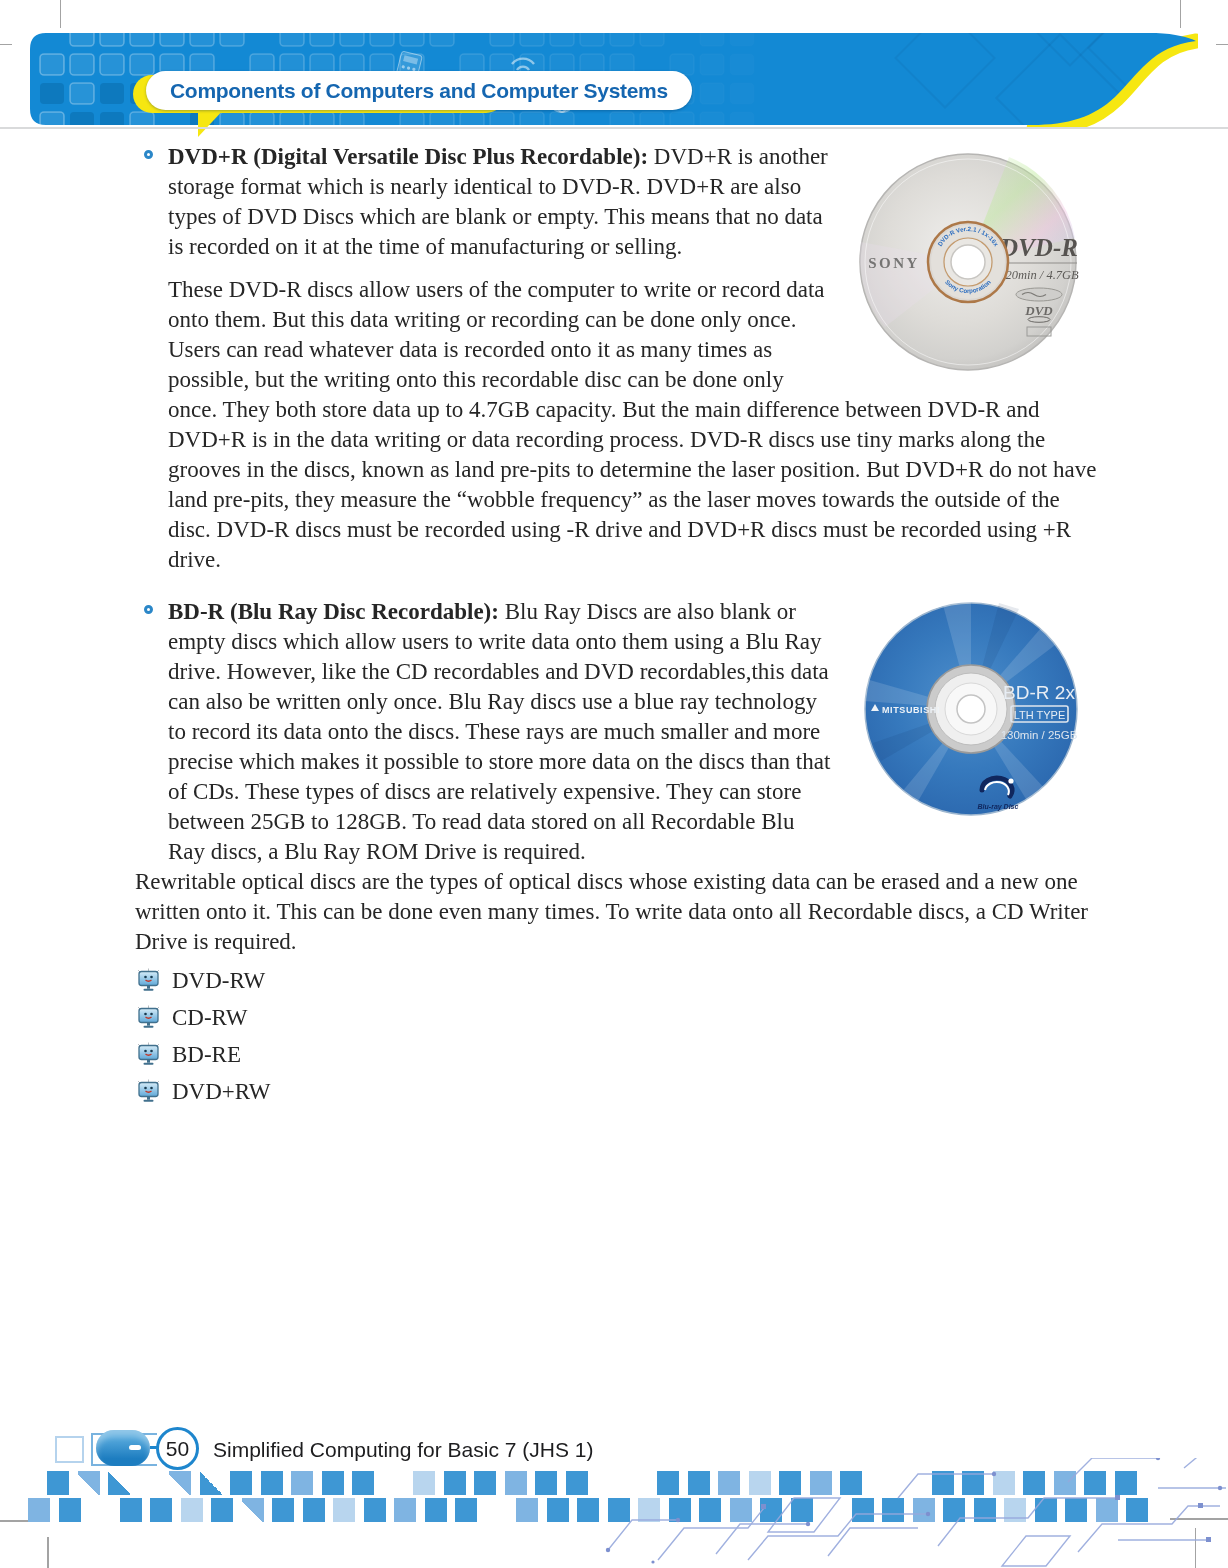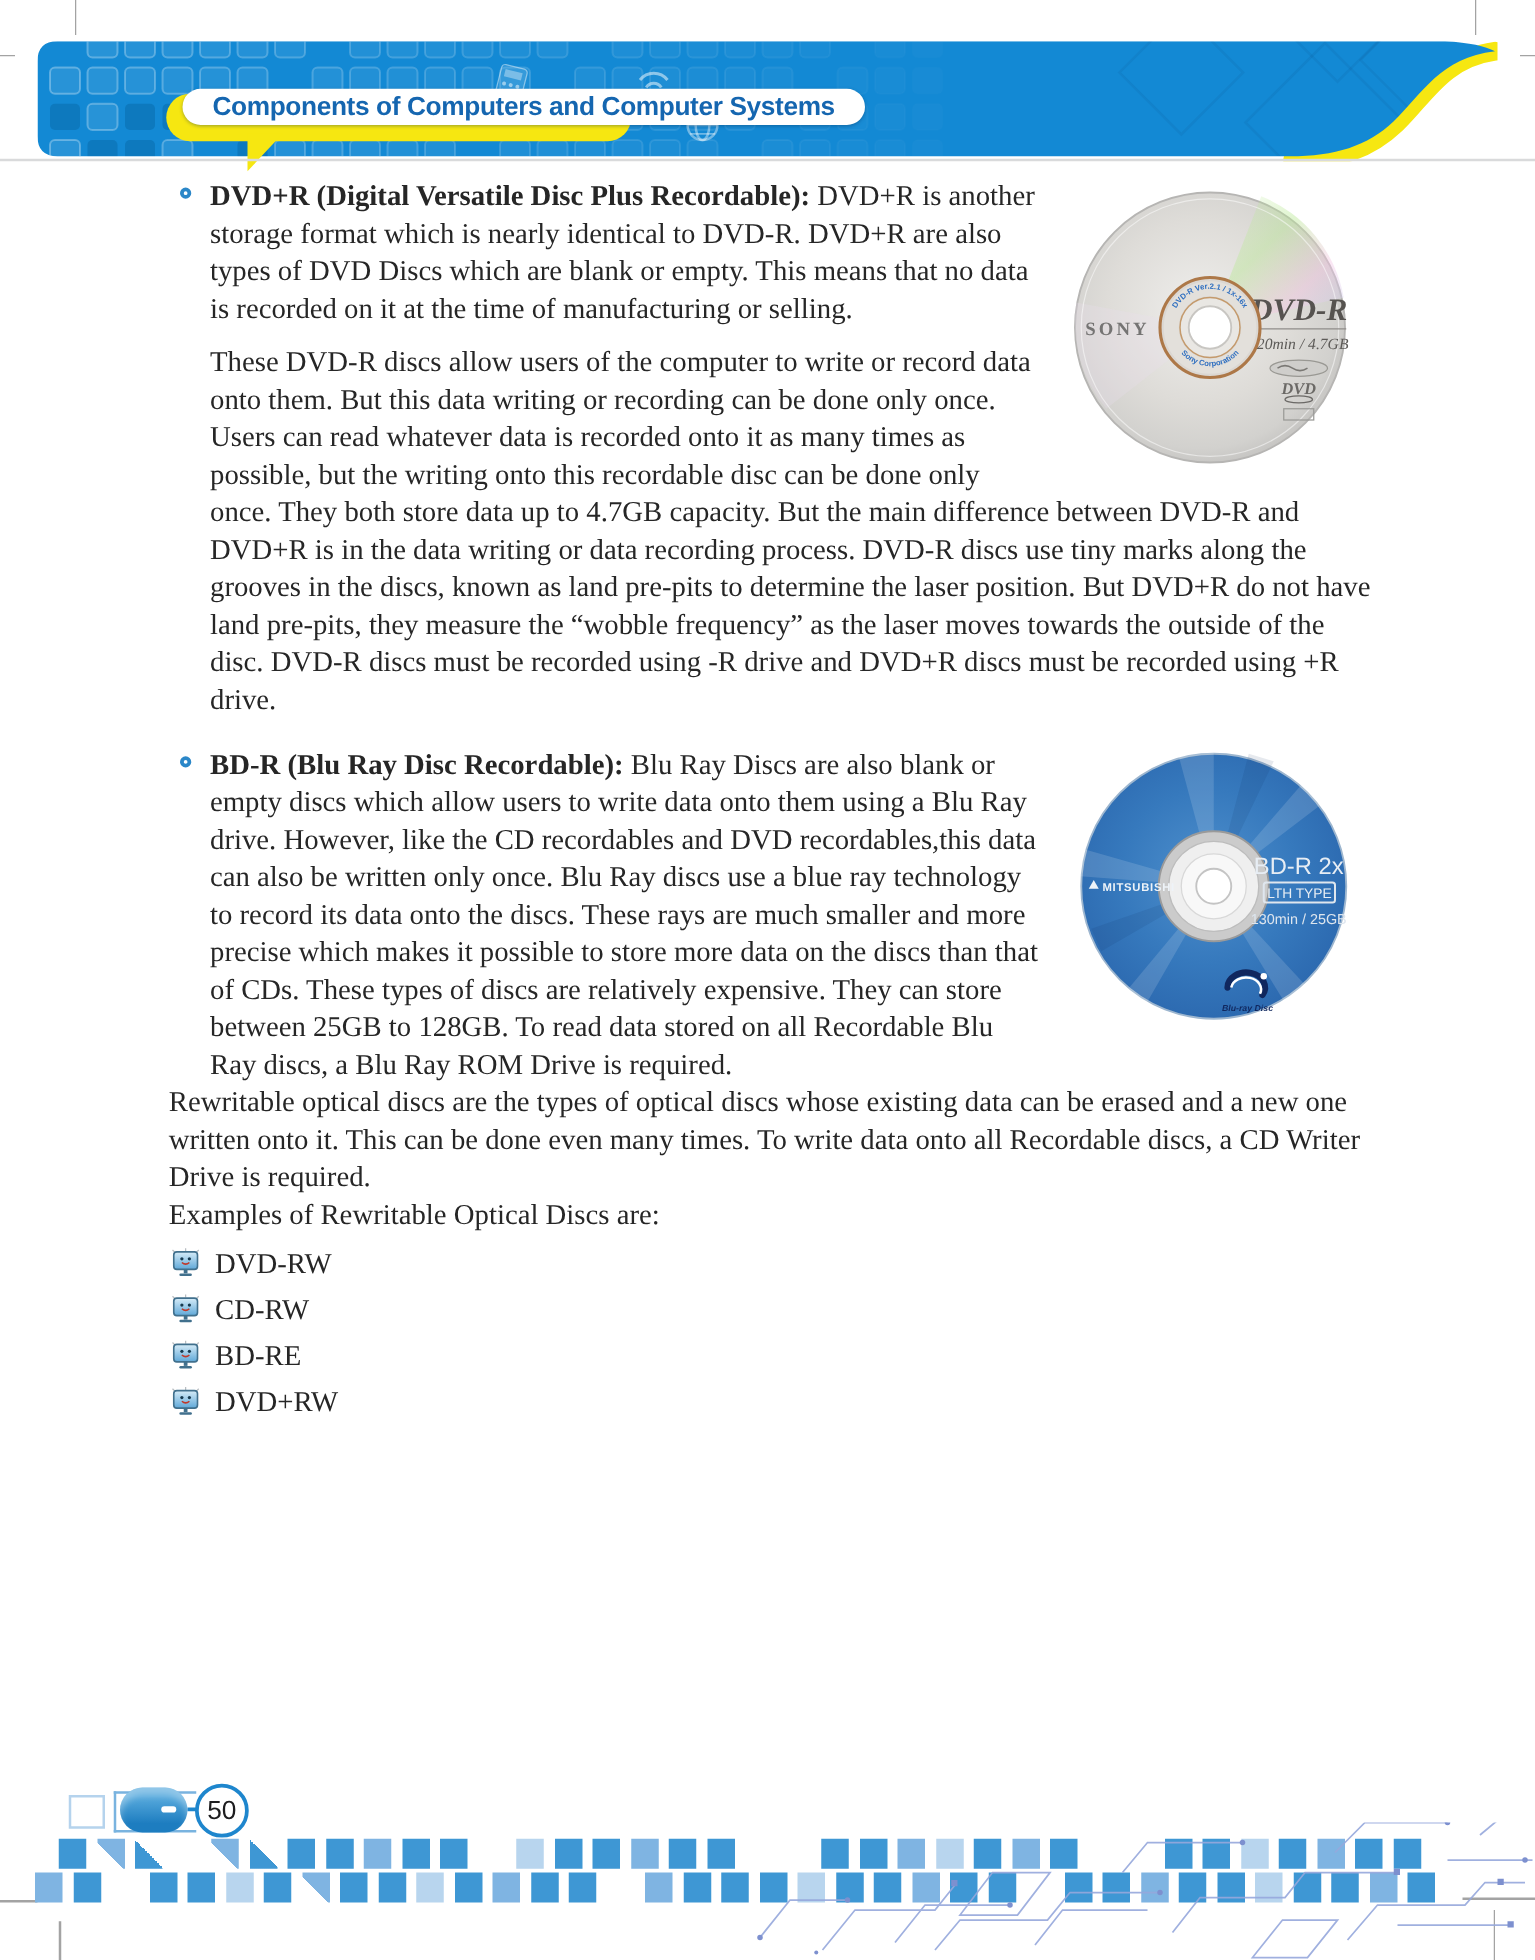--- a/index.html
+++ b/index.html
@@ -13,21 +13,21 @@
   
   .mark{position:absolute;background:#a3a3a3}
   
   .banner{position:absolute;left:30px;top:33px;width:1168px;height:96px}
   .banner svg{position:absolute;left:0;top:0}
   .banner-rule{position:absolute;left:0;top:127px;width:1228px;height:2px;background:#d9dadb}
   .title-bubble{position:absolute;left:103px;top:42px;width:372px;height:38px;
                 background:var(--yellow);border-radius:19px}
   .bubble-tail{position:absolute;left:168px;top:74px;width:0;height:0;
                border-top:30px solid var(--yellow);border-right:28px solid transparent}
-  .title-pill{position:absolute;left:116px;top:38px;height:29px;padding:0 24px;background:#fff;
+  .title-pill{position:absolute;left:116px;top:38px;height:39px;padding:0 24px;background:#fff;
               border-radius:20px;display:flex;align-items:center;justify-content:center;
               box-shadow:0 1px 3px rgba(0,40,80,.35)}
   .title-pill span{font-family:"Liberation Sans",sans-serif;font-weight:bold;font-size:21px;
                    letter-spacing:-0.3px;color:var(--title-blue);white-space:nowrap}
   
   .content{position:absolute;left:135px;top:142px;width:962px}
   .content p{margin:0;font-size:23px;line-height:30px;color:var(--text)}
   .p-intro{margin-left:33px;width:880px;margin-bottom:15px}
   .bullet-item{position:relative;padding-left:33px}
   .bullet-item + .bullet-item{margin-top:22px}
@@ -300,21 +300,20 @@
               <circle cx="162" cy="184" r="2.6" fill="#ffffff"></circle>
               <text x="149" y="212" text-anchor="middle" font-family="Liberation Sans,sans-serif" font-style="italic" font-weight="bold" font-size="7" fill="#10275e">Blu-ray Disc</text>
             </g>
           </svg>
         </figure>
         <p><b>BD-R (Blu Ray Disc Recordable):</b><span> Blu Ray Discs are also blank or empty discs which allow users to write data onto them using a Blu Ray drive. However, like the CD recordables and DVD recordables,this data can also be written only once. Blu Ray discs use a blue ray technology to record its data onto the discs. These rays are much smaller and more precise which makes it possible to store more data on the discs than that of CDs. These types of discs are relatively expensive. They can store between 25GB to 128GB.  To read data stored on all Recordable Blu Ray discs, a Blu Ray ROM Drive is required.</span></p>
       </div>
     </div>
 
     <p>Rewritable optical discs are the types of optical discs whose  existing data can be erased and a new one written onto it. This can be done even many times.  To write data onto all Recordable discs, a CD Writer Drive is required.</p>
-    <p class="examples-label">Examples of Rewritable Optical Discs are:</p>
 
     <div class="examples-list">
       <div class="example-item">
         <span class="example-icon"><svg width="27" height="27" viewBox="0 0 27 27">
               <g stroke="#b9bec2" stroke-width="1">
                 <line x1="3" y1="3" x2="6" y2="6"></line>
                 <line x1="24" y1="3" x2="21" y2="6"></line>
                 <line x1="13.5" y1="1.5" x2="13.5" y2="4"></line>
               </g>
               <rect x="4" y="4.5" width="19" height="14" rx="2.5" fill="url(#mg1)" stroke="#41708d" stroke-width="1.3"></rect>
@@ -384,20 +383,21 @@
   </div>
 
   <div class="footer-square"></div>
   <div class="footer-bracket"></div>
   <div class="mouse"></div>
   <div class="mouse-dash"></div>
   <div class="mouse-line"></div>
   <div class="page-badge">
     <span>50</span>
   </div>
+  <div class="book-title">Simplified Computing for Basic 7 (JHS 1)</div>
 
   <div id="mosaic">
       <div class="mosaic-cell" style="left: 47px; top: 1471px; background: rgb(62, 151, 212);"></div>
       <div class="mosaic-cell" style="left: 77.5px; top: 1471px; background: linear-gradient(225deg, rgb(127, 180, 226) 55%, rgb(255, 255, 255) 55%);"></div>
       <div class="mosaic-cell" style="left: 108px; top: 1471px; background: linear-gradient(45deg, rgb(62, 151, 212) 50%, rgb(255, 255, 255) 50%);"></div>
       <div class="mosaic-cell" style="left: 169px; top: 1471px; background: linear-gradient(225deg, rgb(127, 180, 226) 55%, rgb(255, 255, 255) 55%);"></div>
       <div class="mosaic-cell" style="left: 199.5px; top: 1471px; background: linear-gradient(45deg, rgb(62, 151, 212) 50%, rgb(255, 255, 255) 50%);"></div>
       <div class="mosaic-cell" style="left: 230px; top: 1471px; background: rgb(62, 151, 212);"></div>
       <div class="mosaic-cell" style="left: 260.5px; top: 1471px; background: rgb(62, 151, 212);"></div>
       <div class="mosaic-cell" style="left: 291px; top: 1471px; background: rgb(127, 180, 226);"></div>

